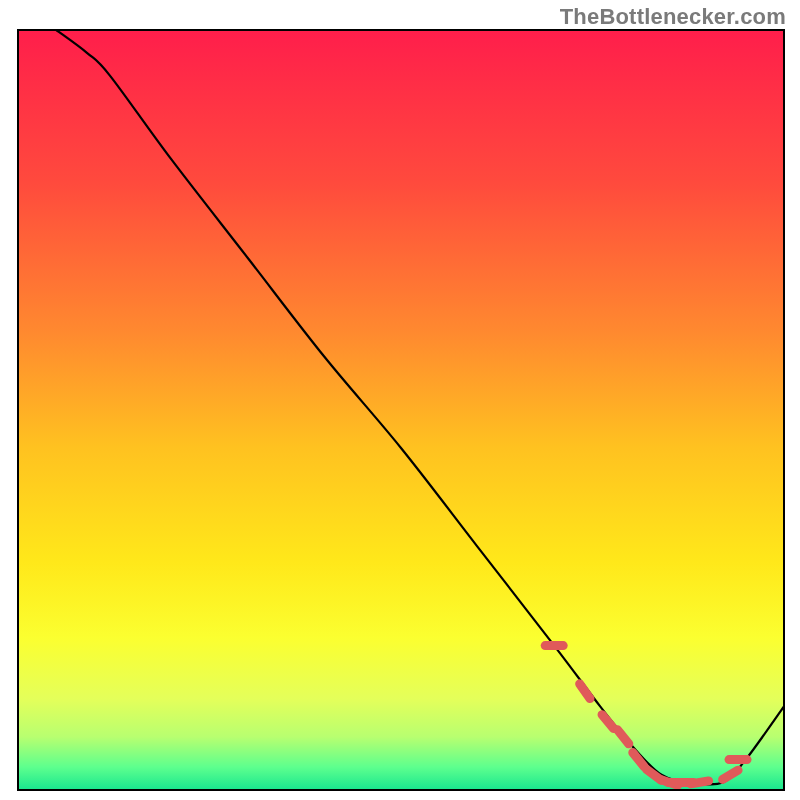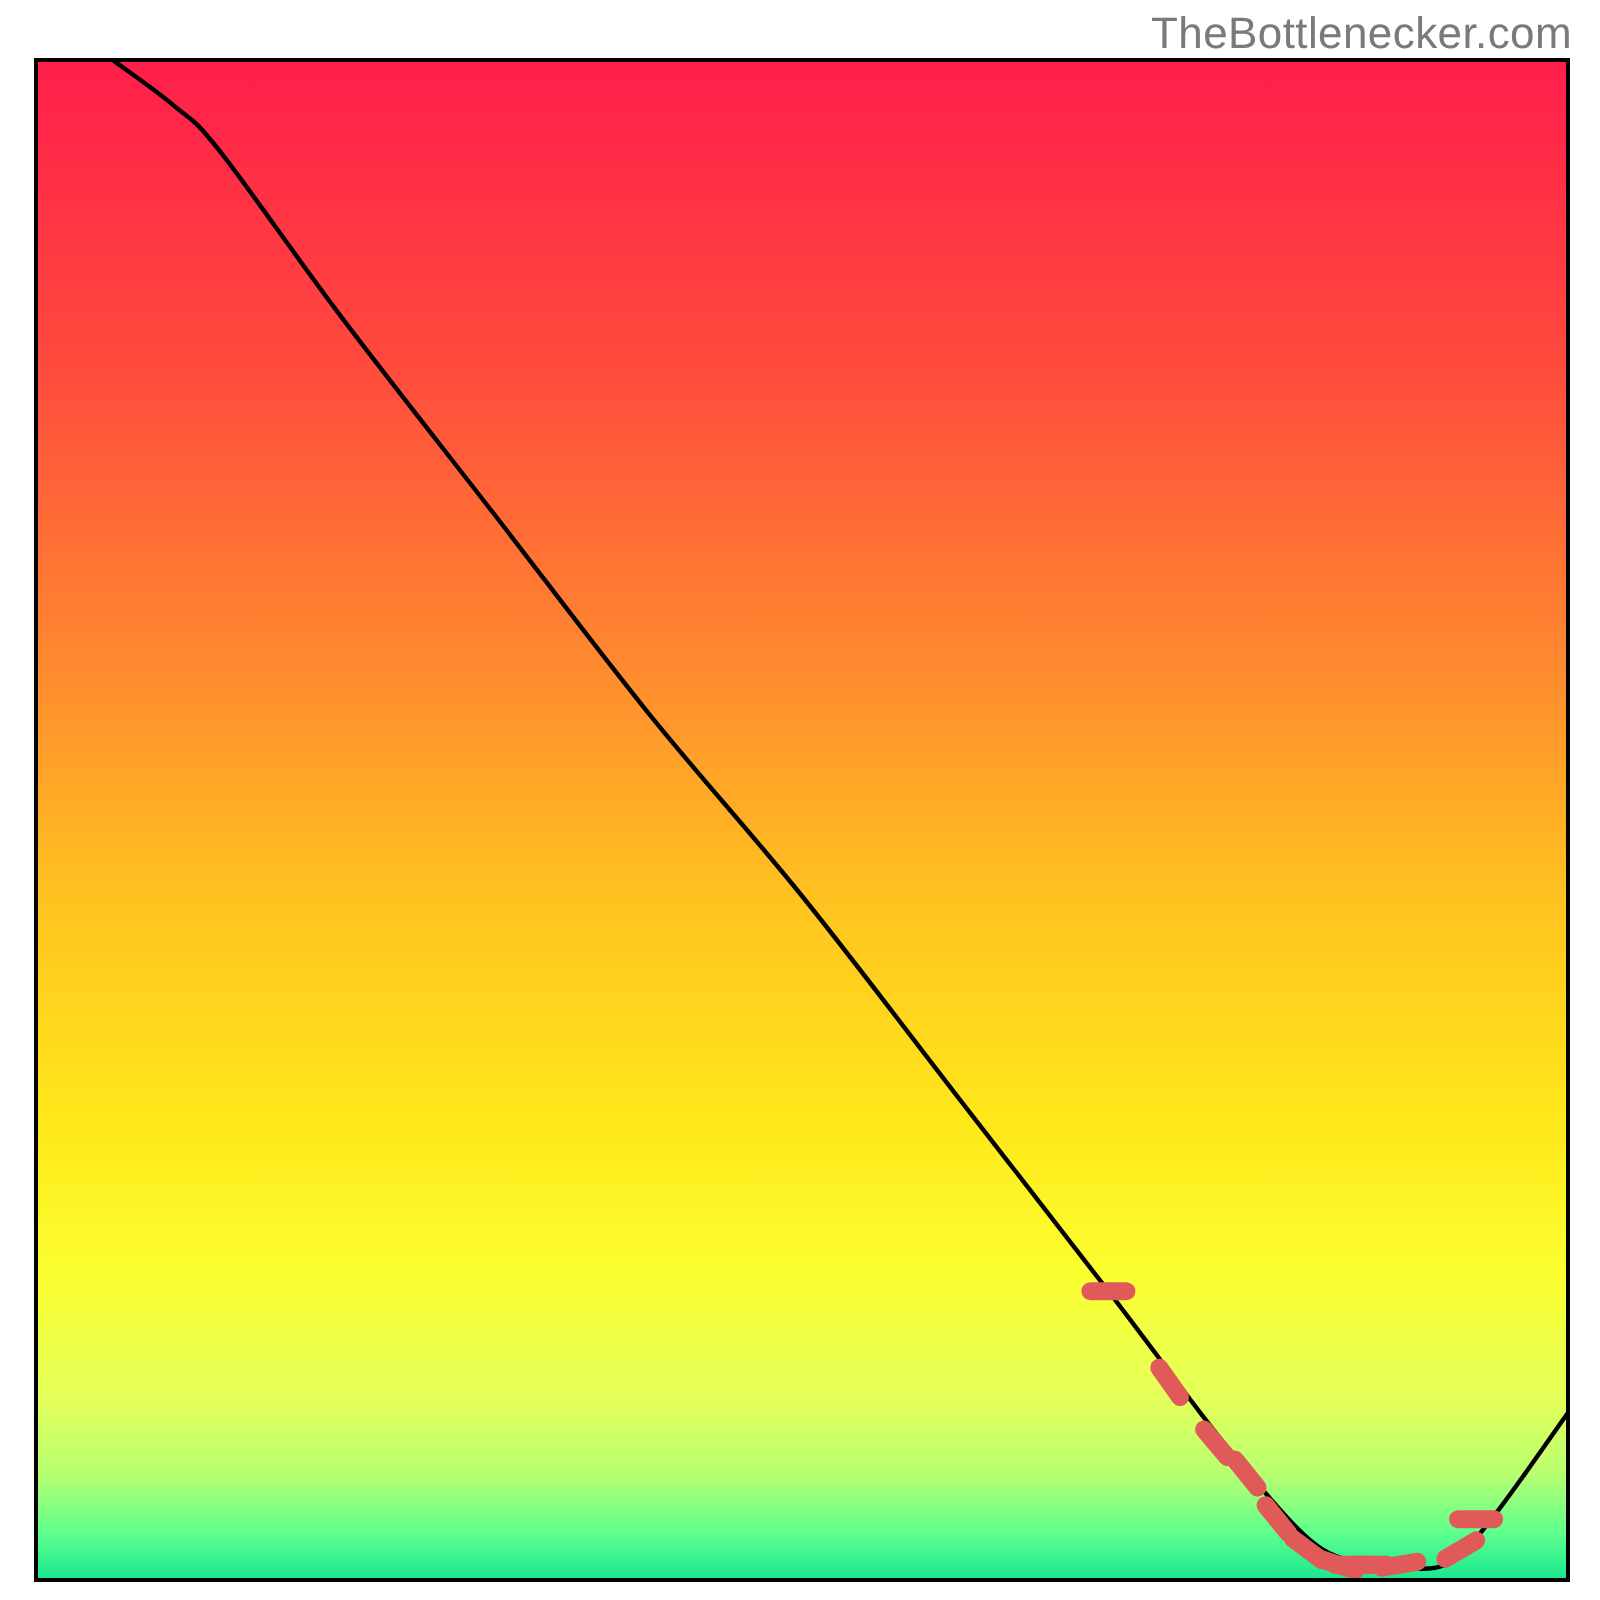--- a/index.html
+++ b/index.html
@@ -16,21 +16,21 @@
     width: 800px;
     height: 800px;
   }
   .attribution {
     position: absolute;
     top: 4px;
     right: 14px;
     font-size: 22px;
     color: #7a7a7a;
     letter-spacing: 0.2px;
-    font-weight: 400;
+    font-weight: 700;
     z-index: 10;
   }
   svg.chart {
     position: absolute;
     left: 0;
     top: 0;
   }
 </style>
 </head>
 <body>

